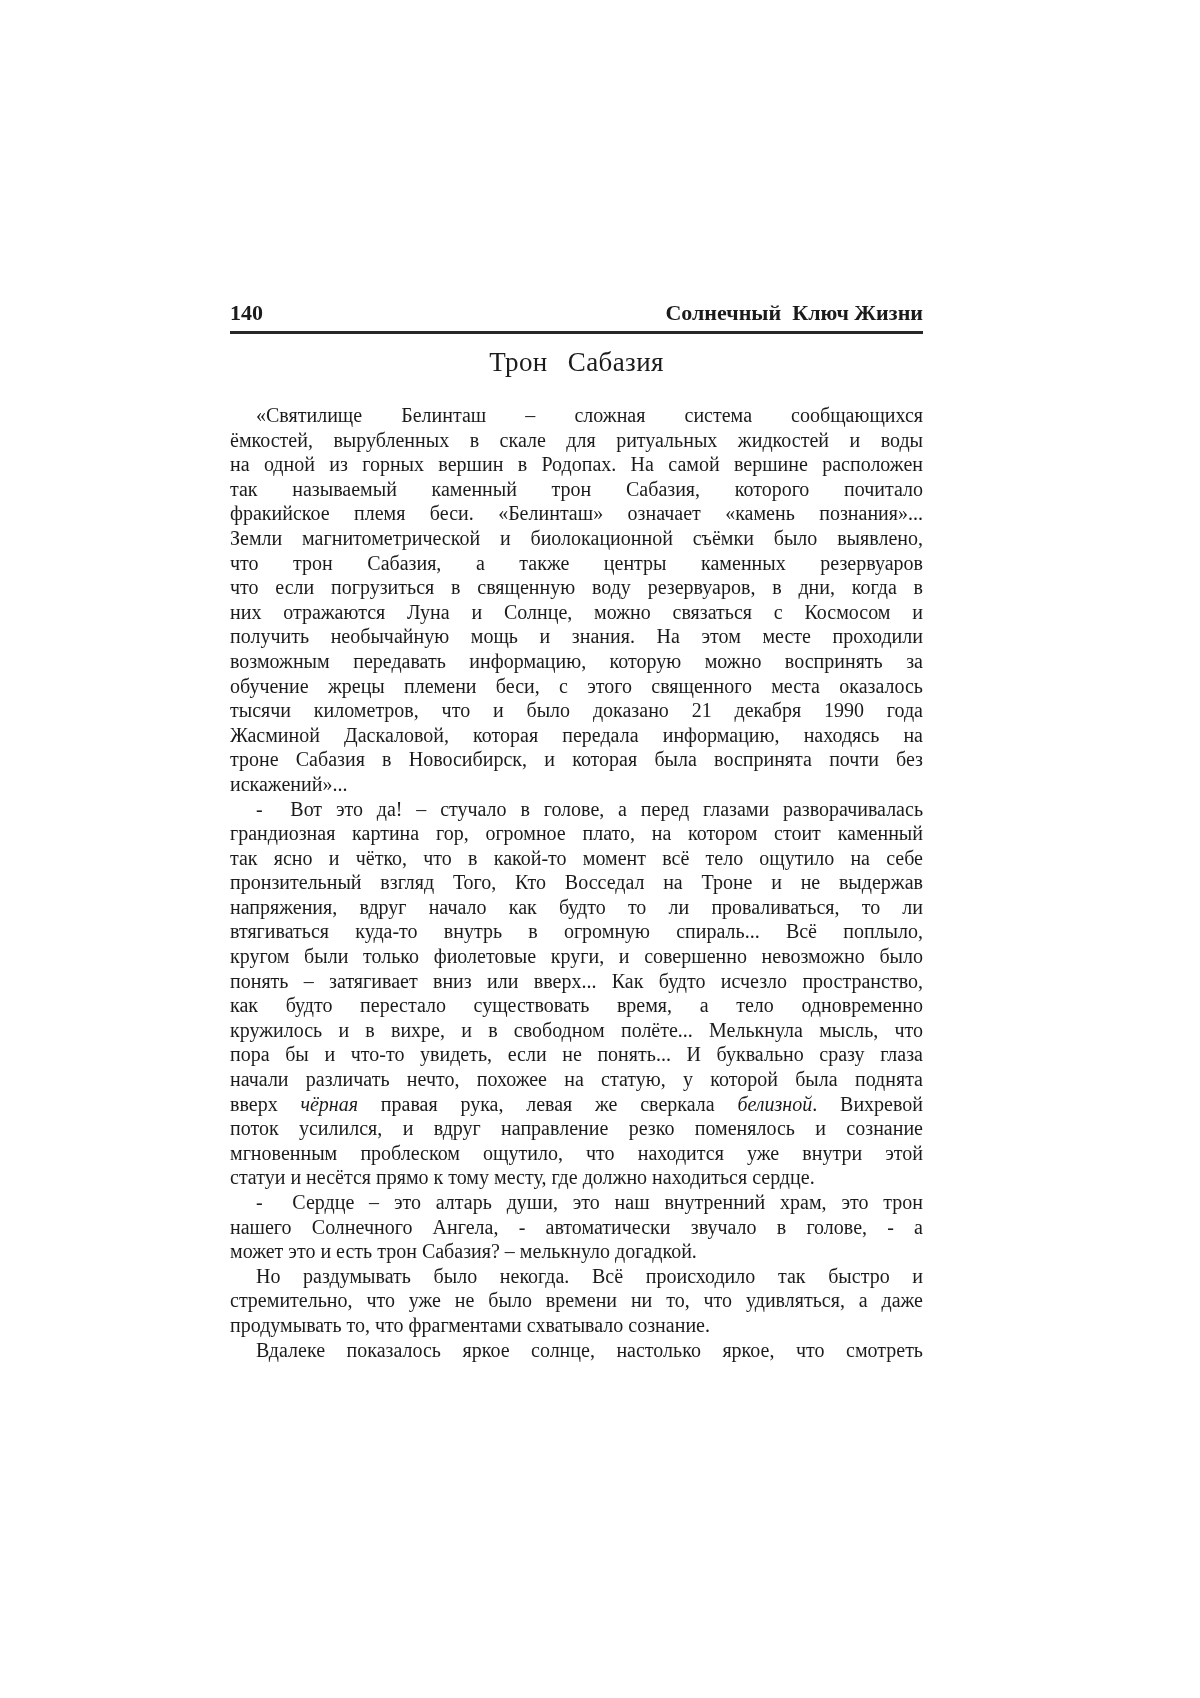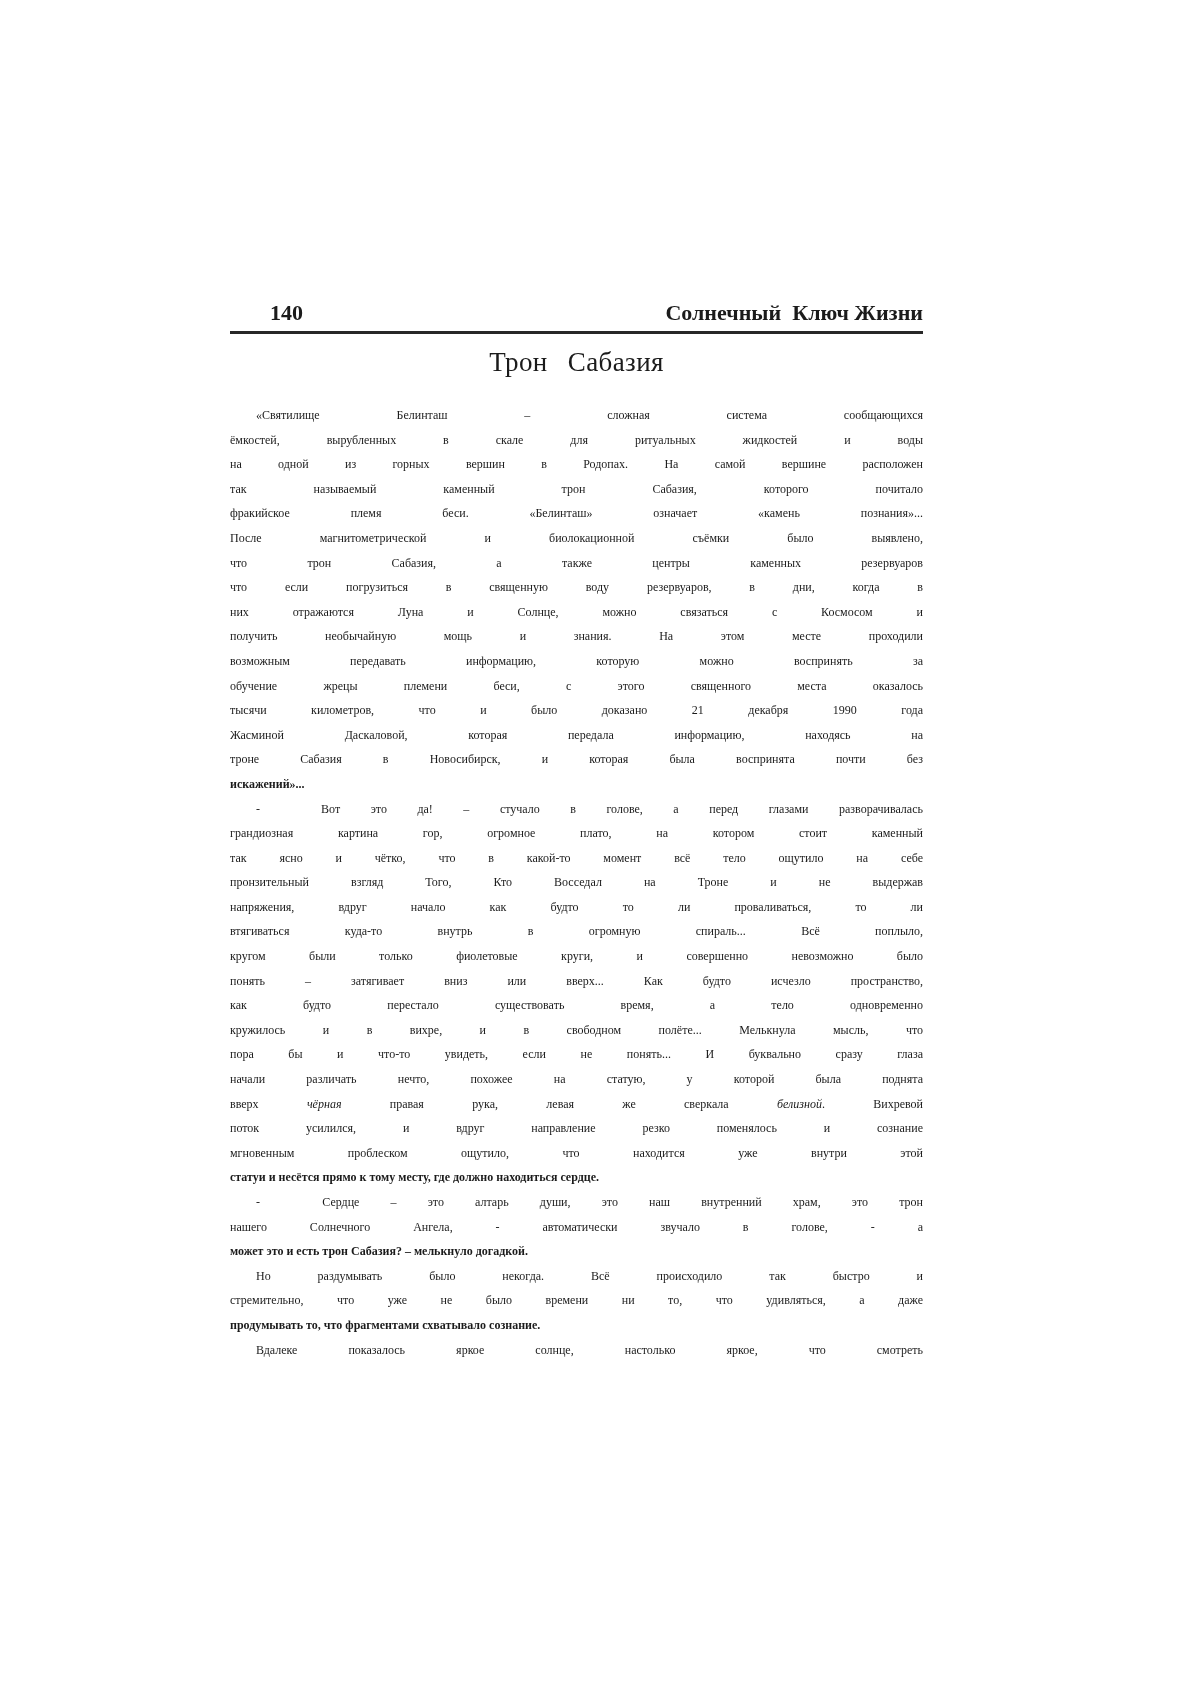--- a/index.html
+++ b/index.html
@@ -18,46 +18,45 @@
     top: 300px;
     width: 693px;
   }
   .header-row {
     display: flex;
     justify-content: space-between;
     align-items: baseline;
     font-weight: bold;
     font-size: 22px;
     padding-bottom: 5px;
-    margin-left: 40px;
   }
   .rule {
     border: none;
     border-top: 3px solid #282828;
     margin: 0;
   }
   .chapter-title {
     margin: 13px 0 0 0;
     text-align: center;
     font-size: 27px;
     font-weight: normal;
     word-spacing: 13px;
     letter-spacing: 0.4px;
   }
   .body-text {
     margin-top: 25px;
-    font-size: 12px;
+    font-size: 20px;
     line-height: 24.6px;
   }
   .line {
     text-align: justify;
     text-align-last: justify;
     white-space: normal;
   }
-  .line.end { text-align-last: left; font-weight: bold; }
+  .line.end { text-align-last: left; }
   .line.ind { text-indent: 26px; }
   .line i { font-style: italic; font-family: Liberation Serif, serif; }
 </style>
 </head>
 <body>
 
 <div class="page">
   <div class="content">
 
     <div class="header-row">
@@ -68,21 +67,21 @@
     <hr class="rule">
 
     <h1 class="chapter-title">Трон Сабазия</h1>
 
     <div class="body-text">
         <div class="line ind">«Святилище Белинташ – сложная система сообщающихся</div>
         <div class="line">ёмкостей, вырубленных в скале для ритуальных жидкостей и воды</div>
         <div class="line">на одной из горных вершин в Родопах. На самой вершине расположен</div>
         <div class="line">так называемый каменный трон Сабазия, которого почитало</div>
         <div class="line">фракийское племя беси. «Белинташ» означает «камень познания»...</div>
-        <div class="line">После магнитометрической и биолокационной съёмки было выявлено,</div>
+        <div class="line">Земли магнитометрической и биолокационной съёмки было выявлено,</div>
         <div class="line">что трон Сабазия, а также центры каменных резервуаров</div>
         <div class="line">что если погрузиться в священную воду резервуаров, в дни, когда в</div>
         <div class="line">них отражаются Луна и Солнце, можно связаться с Космосом и</div>
         <div class="line">получить необычайную мощь и знания. На этом месте проходили</div>
         <div class="line">возможным передавать информацию, которую можно воспринять за</div>
         <div class="line">обучение жрецы племени беси, с этого священного места оказалось</div>
         <div class="line">тысячи километров, что и было доказано 21 декабря 1990 года</div>
         <div class="line">Жасминой Даскаловой, которая передала информацию, находясь на</div>
         <div class="line">троне Сабазия в Новосибирск, и которая была воспринята почти без</div>
         <div class="line end">искажений»...</div>

